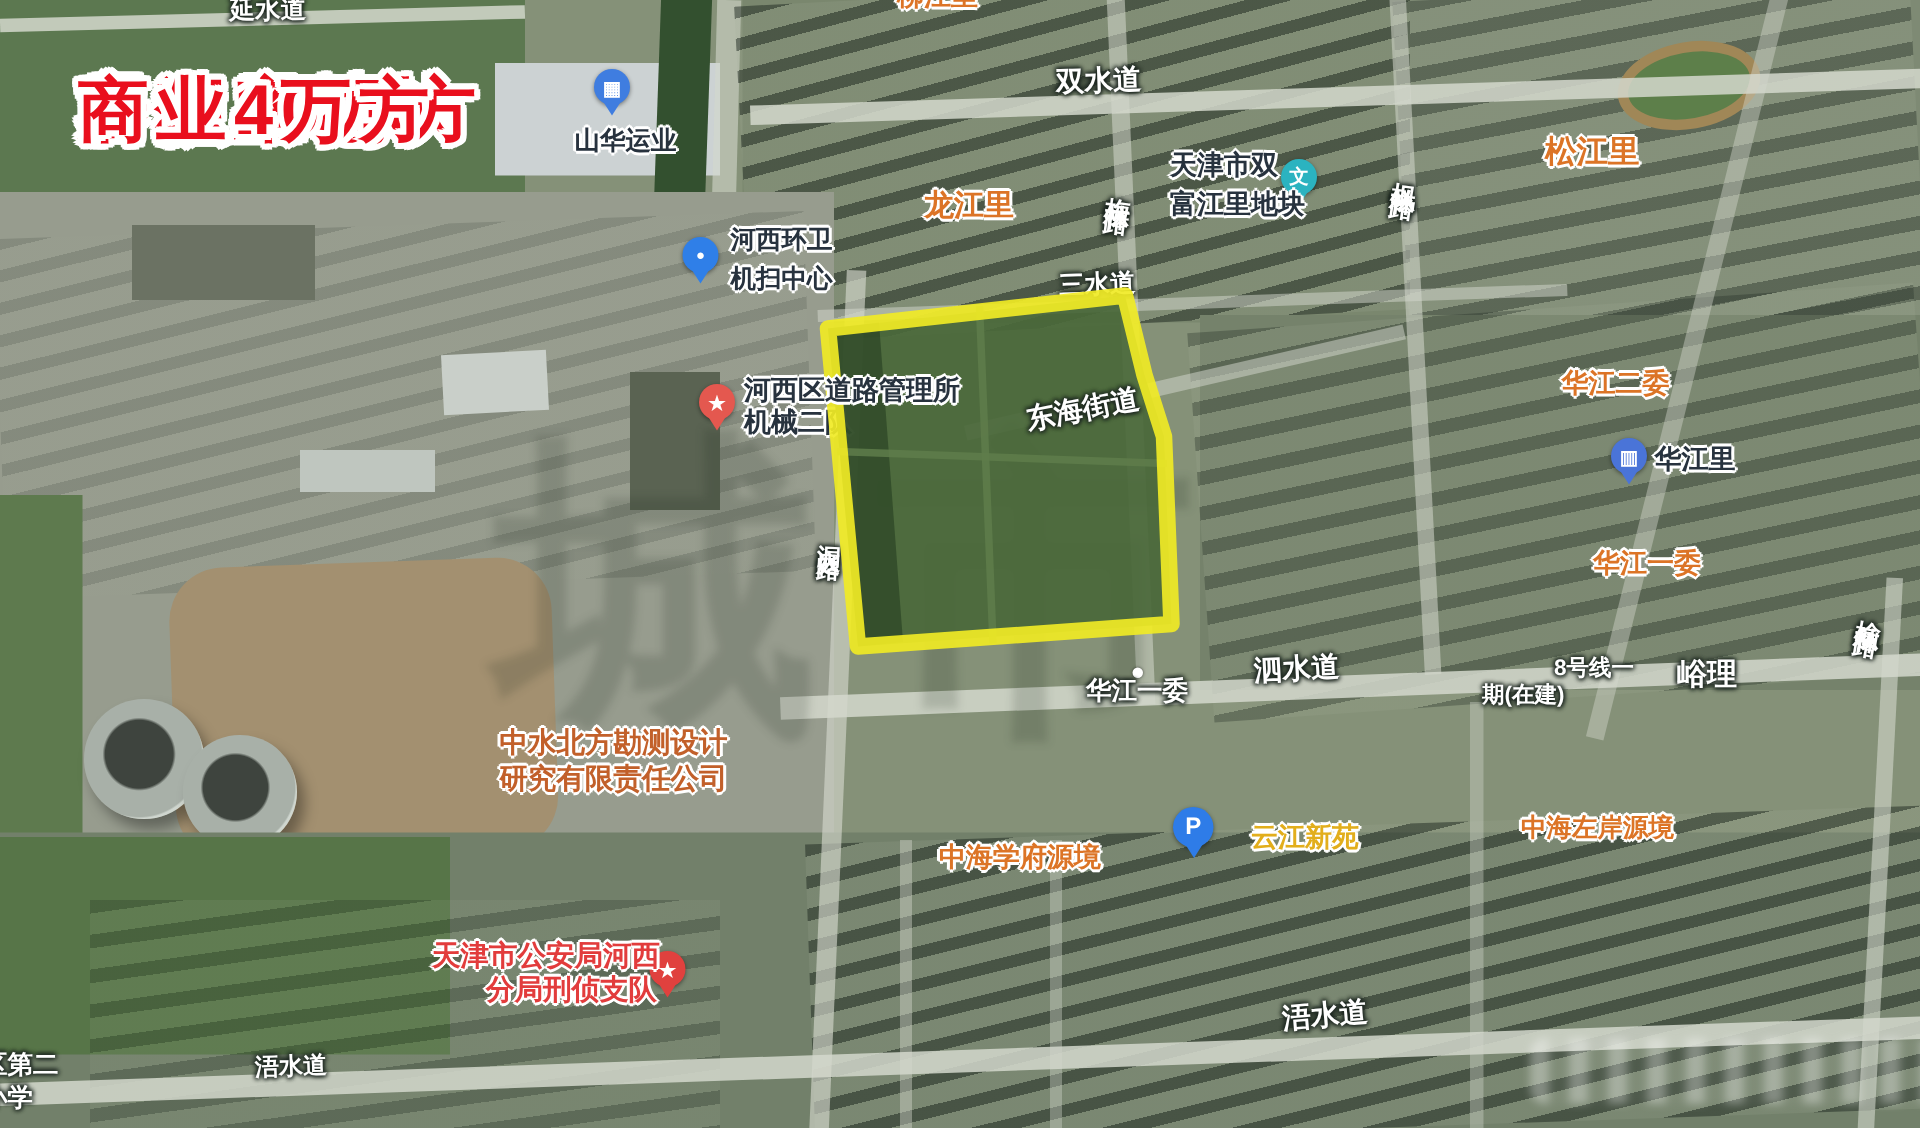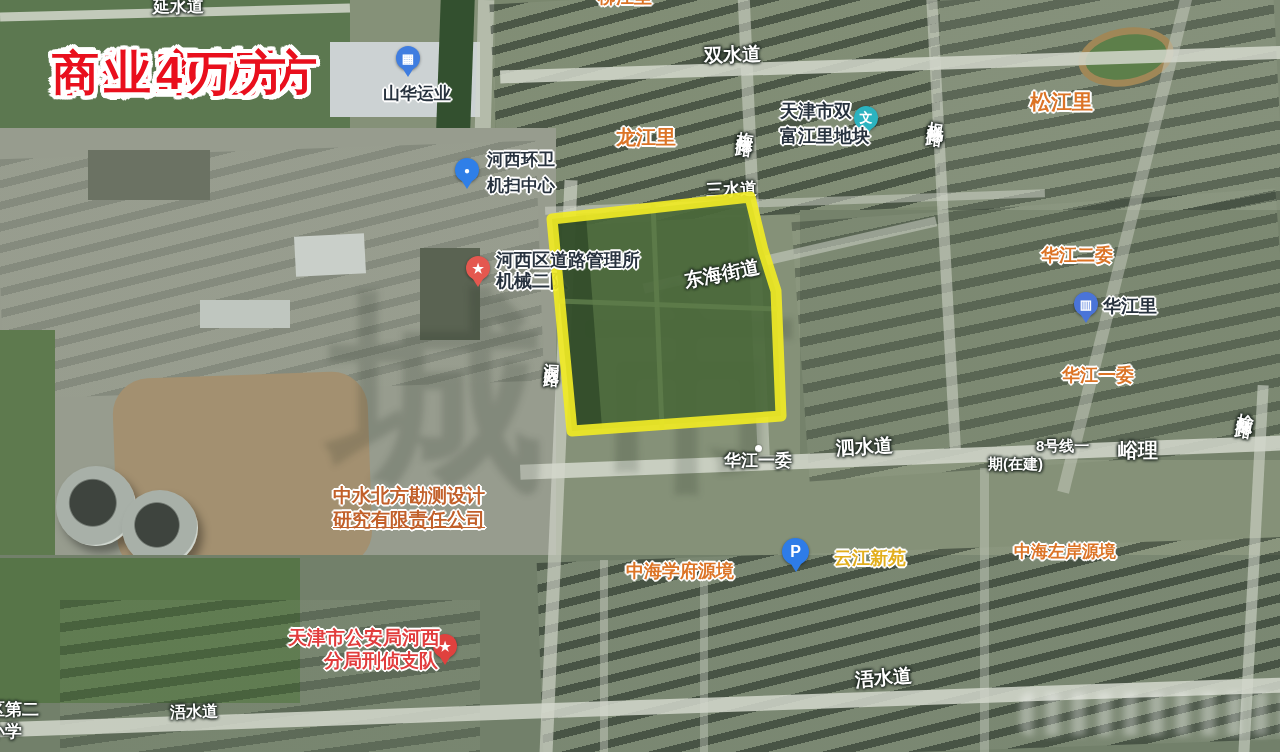--- a/index.html
+++ b/index.html
@@ -143,21 +143,21 @@
   <div class="lbl poi over" style="left:383px;top:84px;">山华运业</div>
   <div class="lbl poi over" style="left:487px;top:150px;">河西环卫</div>
   <div class="lbl poi over" style="left:487px;top:176px;">机扫中心</div>
   <div class="lbl poi over" style="left:496px;top:250px;font-size:18px;">河西区道路管理所</div>
   <div class="lbl poi over" style="left:780px;top:102px;font-size:18px;font-family:Liberation Mono, monospace;">天津市双</div>
   <div class="lbl poi over" style="left:780px;top:126px;font-size:18px;">富江里地块</div>
   <div class="lbl poi over" style="left:1103px;top:296px;font-size:18px;">华江里</div>
   <div class="lbl redtxt over" style="left:288px;top:627px;text-align:center;">天津市公安局河西</div>
   <div class="lbl redtxt over" style="left:324px;top:650px;">分局刑侦支队</div>
   <div class="lbl area over" style="left:333px;top:485px;font-size:19px;color:#c2602a;">中水北方勘测设计</div>
-  <div class="lbl area over" style="left:333px;top:509px;font-size:19px;color:#c2602a;text-decoration:underline;">研究有限责任公司</div>
+  <div class="lbl area over" style="left:333px;top:509px;font-size:19px;color:#c2602a;">研究有限责任公司</div>
 
   <div class="lbl area over" style="left:616px;top:126px;font-family:Liberation Serif, serif;">龙江里</div>
   <div class="lbl area over" style="left:1030px;top:90px;font-size:21px;">松江里</div>
   <div class="lbl area over" style="left:1041px;top:245px;font-size:18px;">华江二委</div>
   <div class="lbl area over" style="left:1062px;top:365px;font-size:18px;">华江一委</div>
   <div class="lbl area over" style="left:626px;top:561px;font-size:18px;">中海学府源境</div>
   <div class="lbl area area-y over" style="left:834px;top:548px;font-size:18px;">云江新苑</div>
   <div class="lbl area over" style="left:1014px;top:542px;font-size:17px;">中海左岸源境</div>
   <div class="lbl area over" style="left:598px;top:-13px;font-size:18px;">柳江里</div>
   <div class="lbl roadlbl over" style="left:724px;top:451px;font-size:17px;">华江一委</div>

